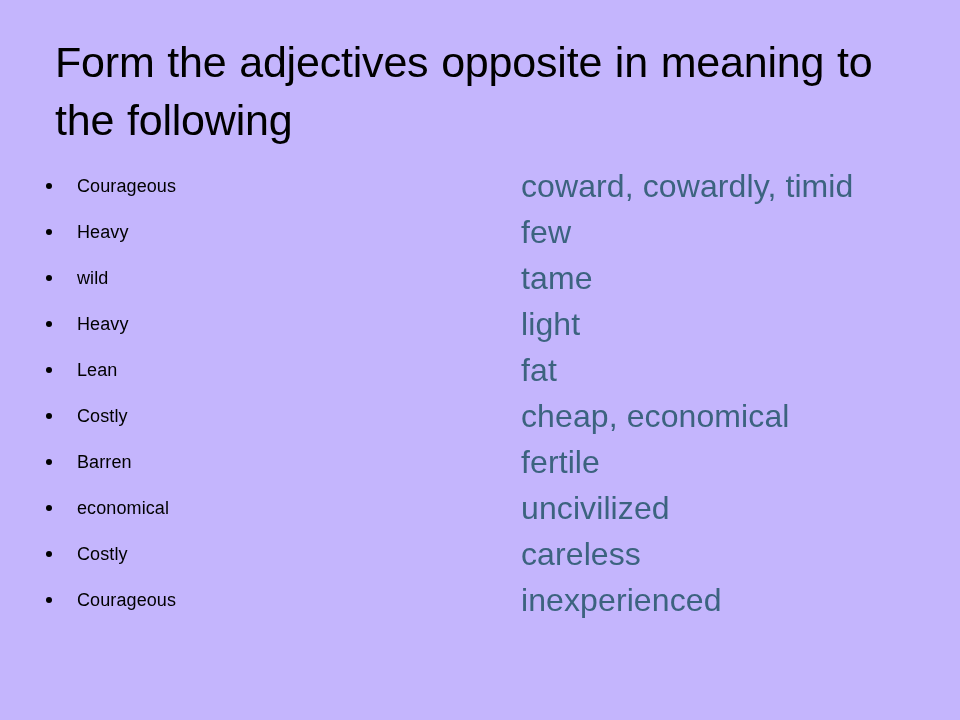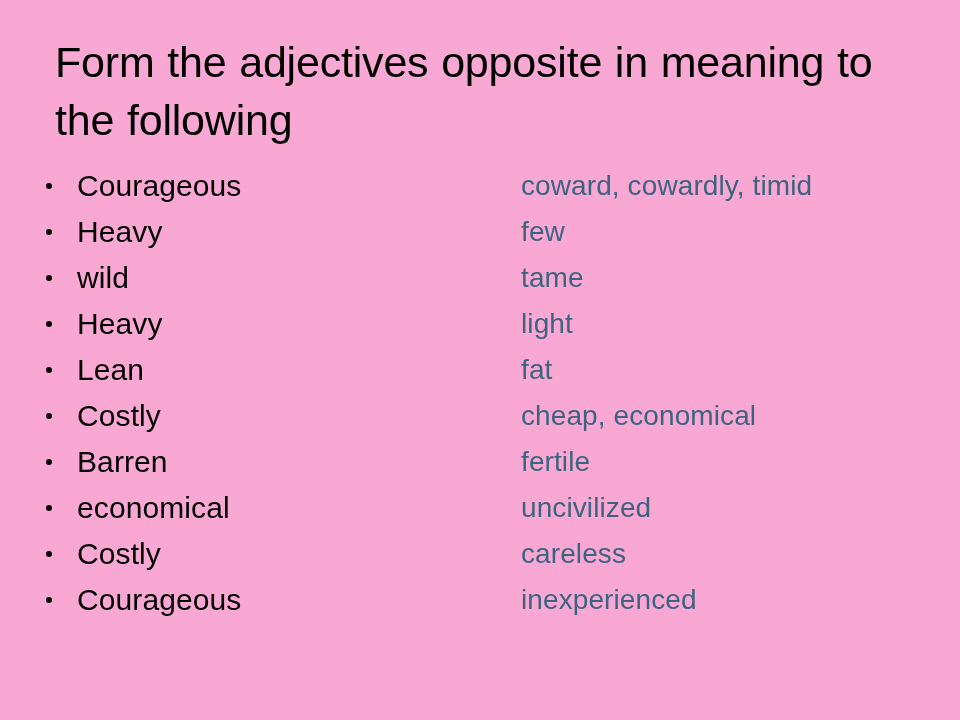--- a/index.html
+++ b/index.html
@@ -12,21 +12,21 @@
     width: 960px;
     height: 720px;
     overflow: hidden;
     font-family: "Liberation Sans", "DejaVu Sans", sans-serif;
     -webkit-font-smoothing: antialiased;
   }
   .slide {
     position: relative;
     width: 960px;
     height: 720px;
-    background: #f9a8d4;
+    background: #c4b5fd;
   }
 
   
   .title-block {
     position: absolute;
     left: 55px;
     top: 33px;
     width: 870px;
   }
   .slide-title {
@@ -64,30 +64,30 @@
     height: 6px;
     margin-top: -3px;
     background: #000000;
     border-radius: 50%;
     display: block;
   }
   .term {
     position: absolute;
     left: 77px;
     top: 0;
-    font-size: 30px;
+    font-size: 18px;
     line-height: 46px;
     color: #000000;
     letter-spacing: 0.1px;
   }
   .opposite {
     position: absolute;
     left: 521px;
     top: 0;
-    font-size: 28px;
+    font-size: 32px;
     line-height: 46px;
     color: #3c637f;
     letter-spacing: 0.1px;
   }
 </style>
 </head>
 <body>
 
 <div class="slide">
 

